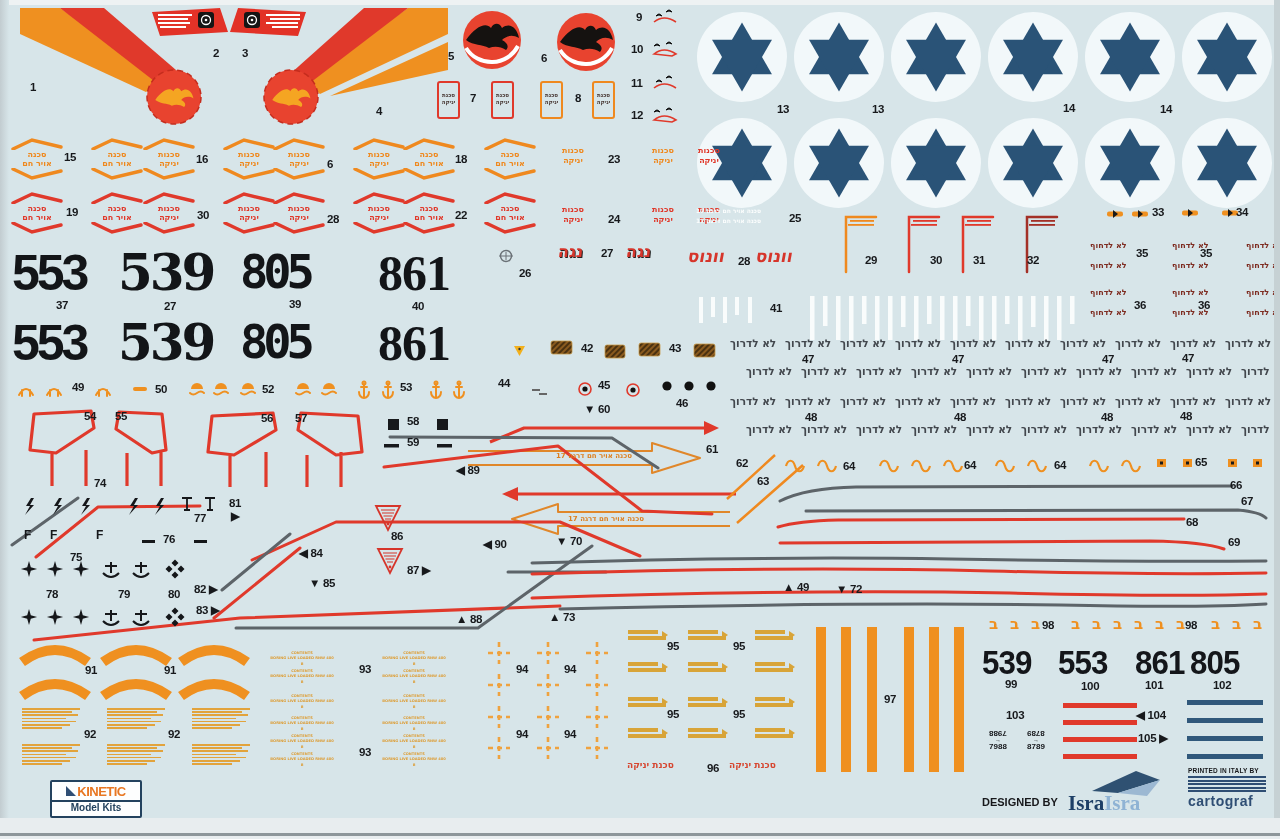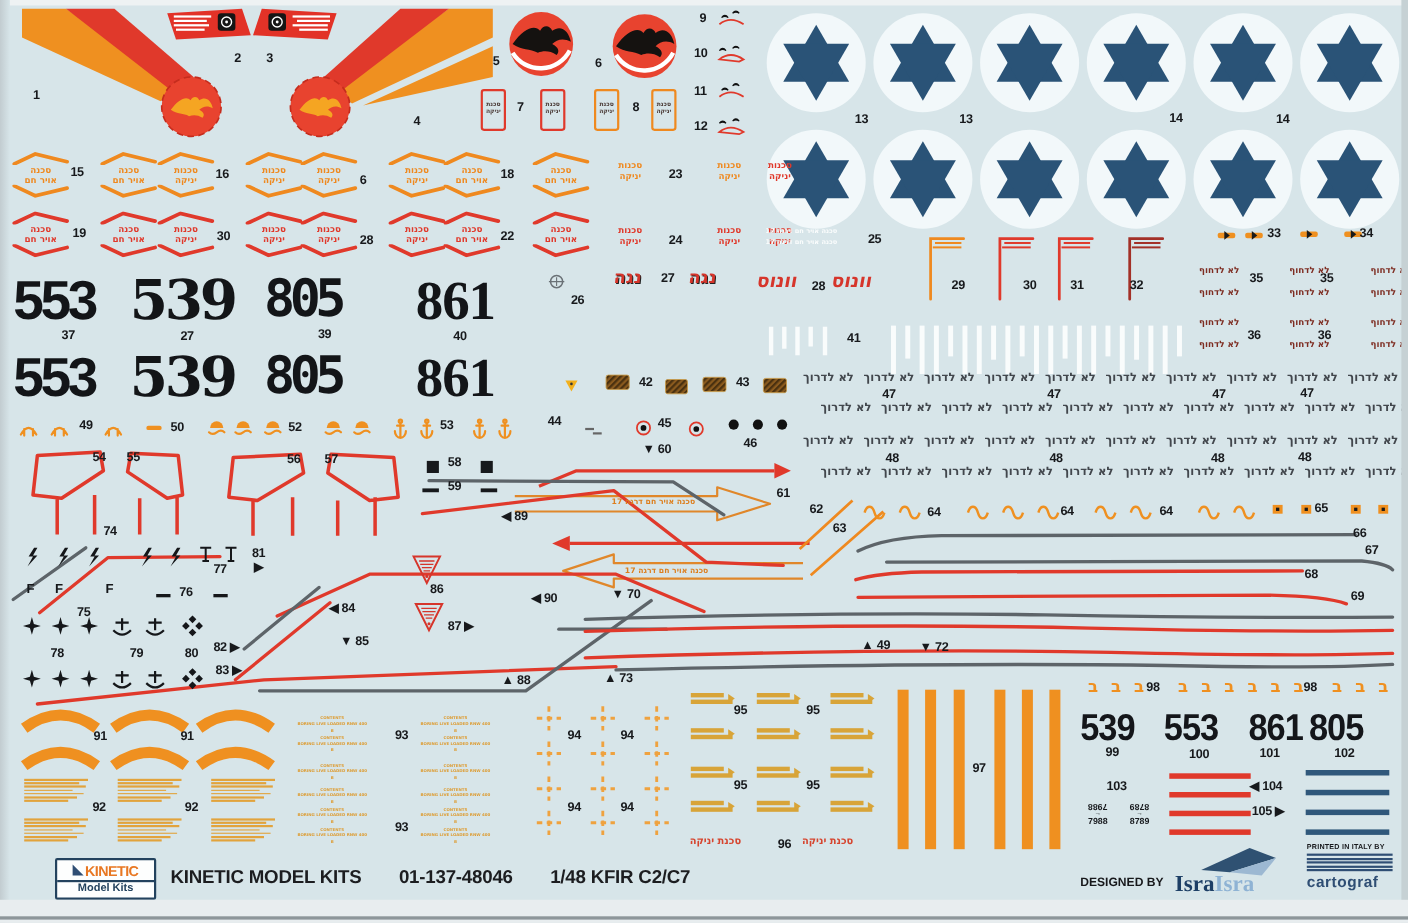--- a/index.html
+++ b/index.html
@@ -1139,25 +1139,20 @@
       <span class="fchar" style="left:96px;top:529px">F</span>
     </div>
 
   <div class="klogo">
     <div class="klogo-top">
         <span class="ktri"></span>
         <span>KINETIC</span>
       </div>
     <div class="klogo-bot">Model Kits</div>
   </div>
-  <div class="ftext">
-    <span>KINETIC MODEL KITS</span>
-    <span>01-137-48046</span>
-    <span>1/48 KFIR C2/C7</span>
-  </div>
   <div class="designed">DESIGNED BY</div>
   <div class="isra">
     <span class="isra-a">Isra</span><span class="isra-b">Isra</span>
   </div>
   <div class="carto">
     <div class="carto-top">PRINTED IN ITALY BY</div>
     <div class="carto-lines">
         <div></div>
         <div></div>
         <div></div>

